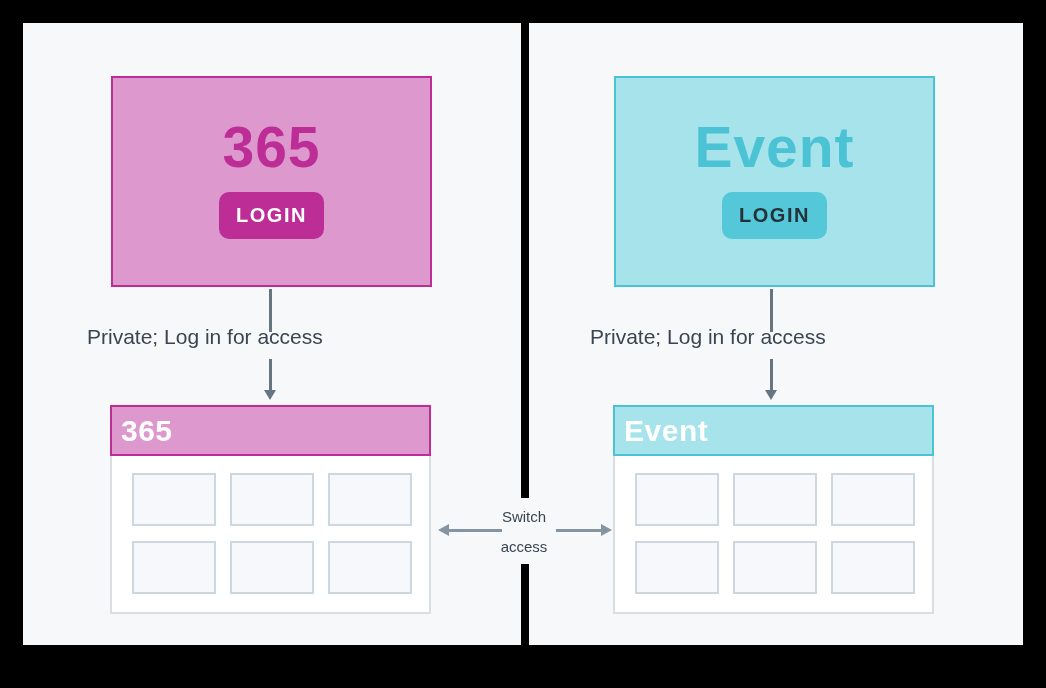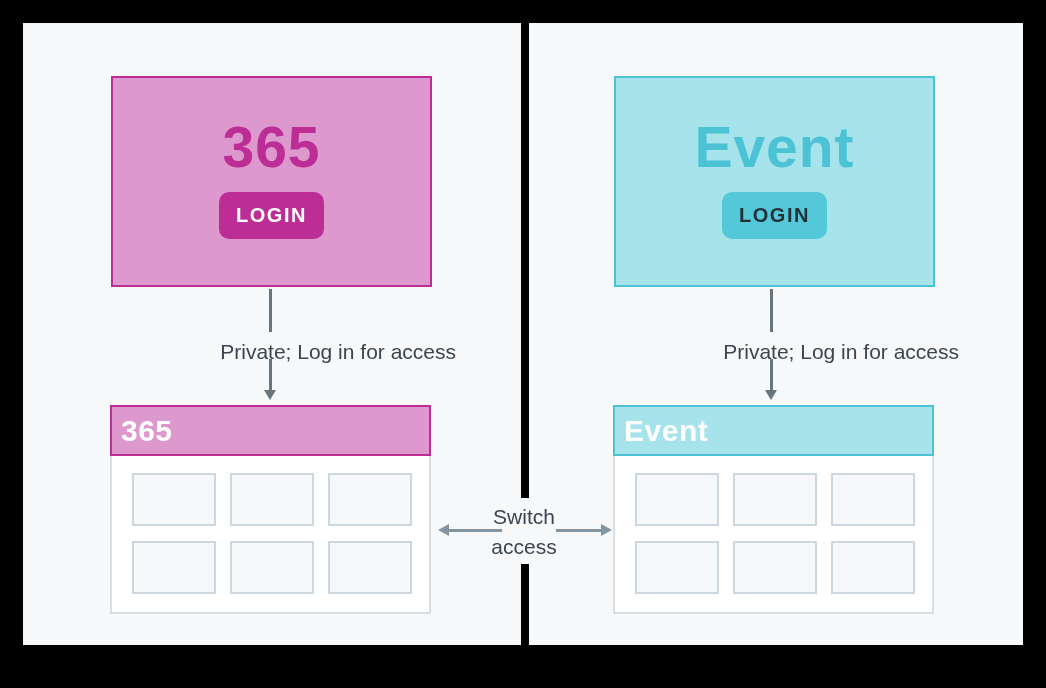--- a/index.html
+++ b/index.html
@@ -31,21 +31,21 @@
   .cyan .login-btn{background:var(--cyan_button,#54c8d8);color:var(--button_dark_text,#253139);}
 
   
   .vseg{position:absolute;width:3px;background:var(--arrow_vertical,#66757f);}
   .head-down{
     position:absolute;width:0;height:0;
     border-left:6px solid transparent;border-right:6px solid transparent;
     border-top:10px solid var(--arrow_vertical,#66757f);
   }
   .caption{
-    position:absolute;top:340px;width:321px;text-align:right;
+    position:absolute;top:325px;width:321px;text-align:left;
     font-size:21px;line-height:24px;color:var(--dark_text,#3a4550);
   }
   .caption-left{left:87px;width:369px;}
   .caption-right{left:590px;width:369px;}
 
   
   .app-window{position:absolute;top:405px;width:321px;height:209px;display:flex;flex-direction:column;}
   .app-window.pink-win{left:110px;}
   .app-window.cyan-win{left:613px;}
   .win-header{
@@ -61,21 +61,21 @@
     padding:17px 0 0 20px;
     display:grid;grid-template-columns:repeat(3,84px);grid-auto-rows:53px;gap:15px 14px;
     align-content:start;
   }
   .tile{box-sizing:border-box;background:var(--tile_fill,#f6f8fb);border:2px solid var(--tile_border,#ccd7e0);}
 
   
   .divider-gap{position:absolute;left:489px;top:498px;width:68px;height:66px;background:var(--panel_bg,#f7f8fa);}
   .switch-label{
     position:absolute;left:464px;top:502px;width:120px;text-align:center;
-    font-size:21px;line-height:30px;color:var(--dark_text,#3a4550);
+    font-size:15px;line-height:30px;color:var(--dark_text,#3a4550);
   }
   .hseg{position:absolute;top:529px;height:3px;background:var(--arrow_horizontal,#8494a1);}
   .hseg-left{left:449px;width:53px;}
   .hseg-right{left:556px;width:45px;}
   .head-left{
     position:absolute;left:438px;top:524px;width:0;height:0;
     border-top:6px solid transparent;border-bottom:6px solid transparent;
     border-right:11px solid var(--arrow_horizontal,#8494a1);
   }
   .head-right{

